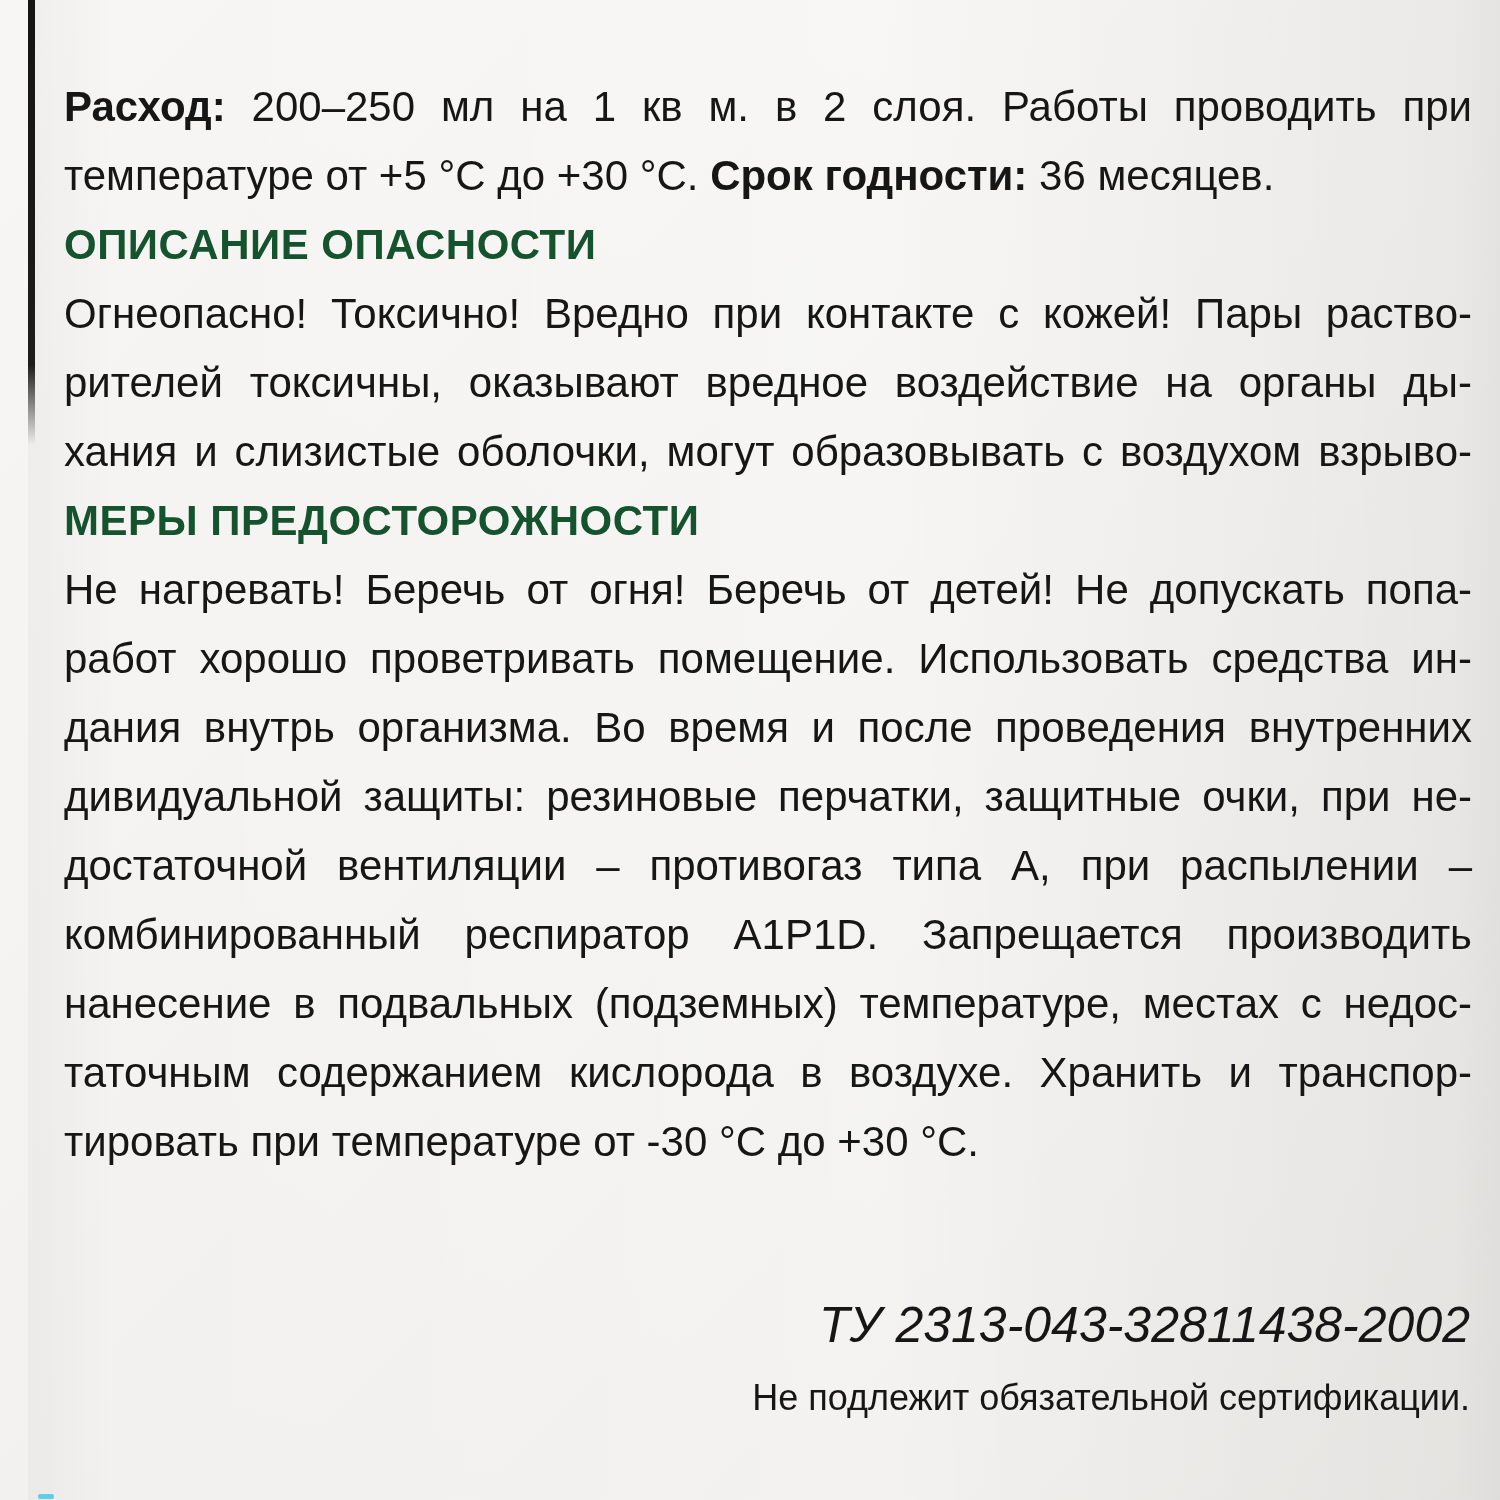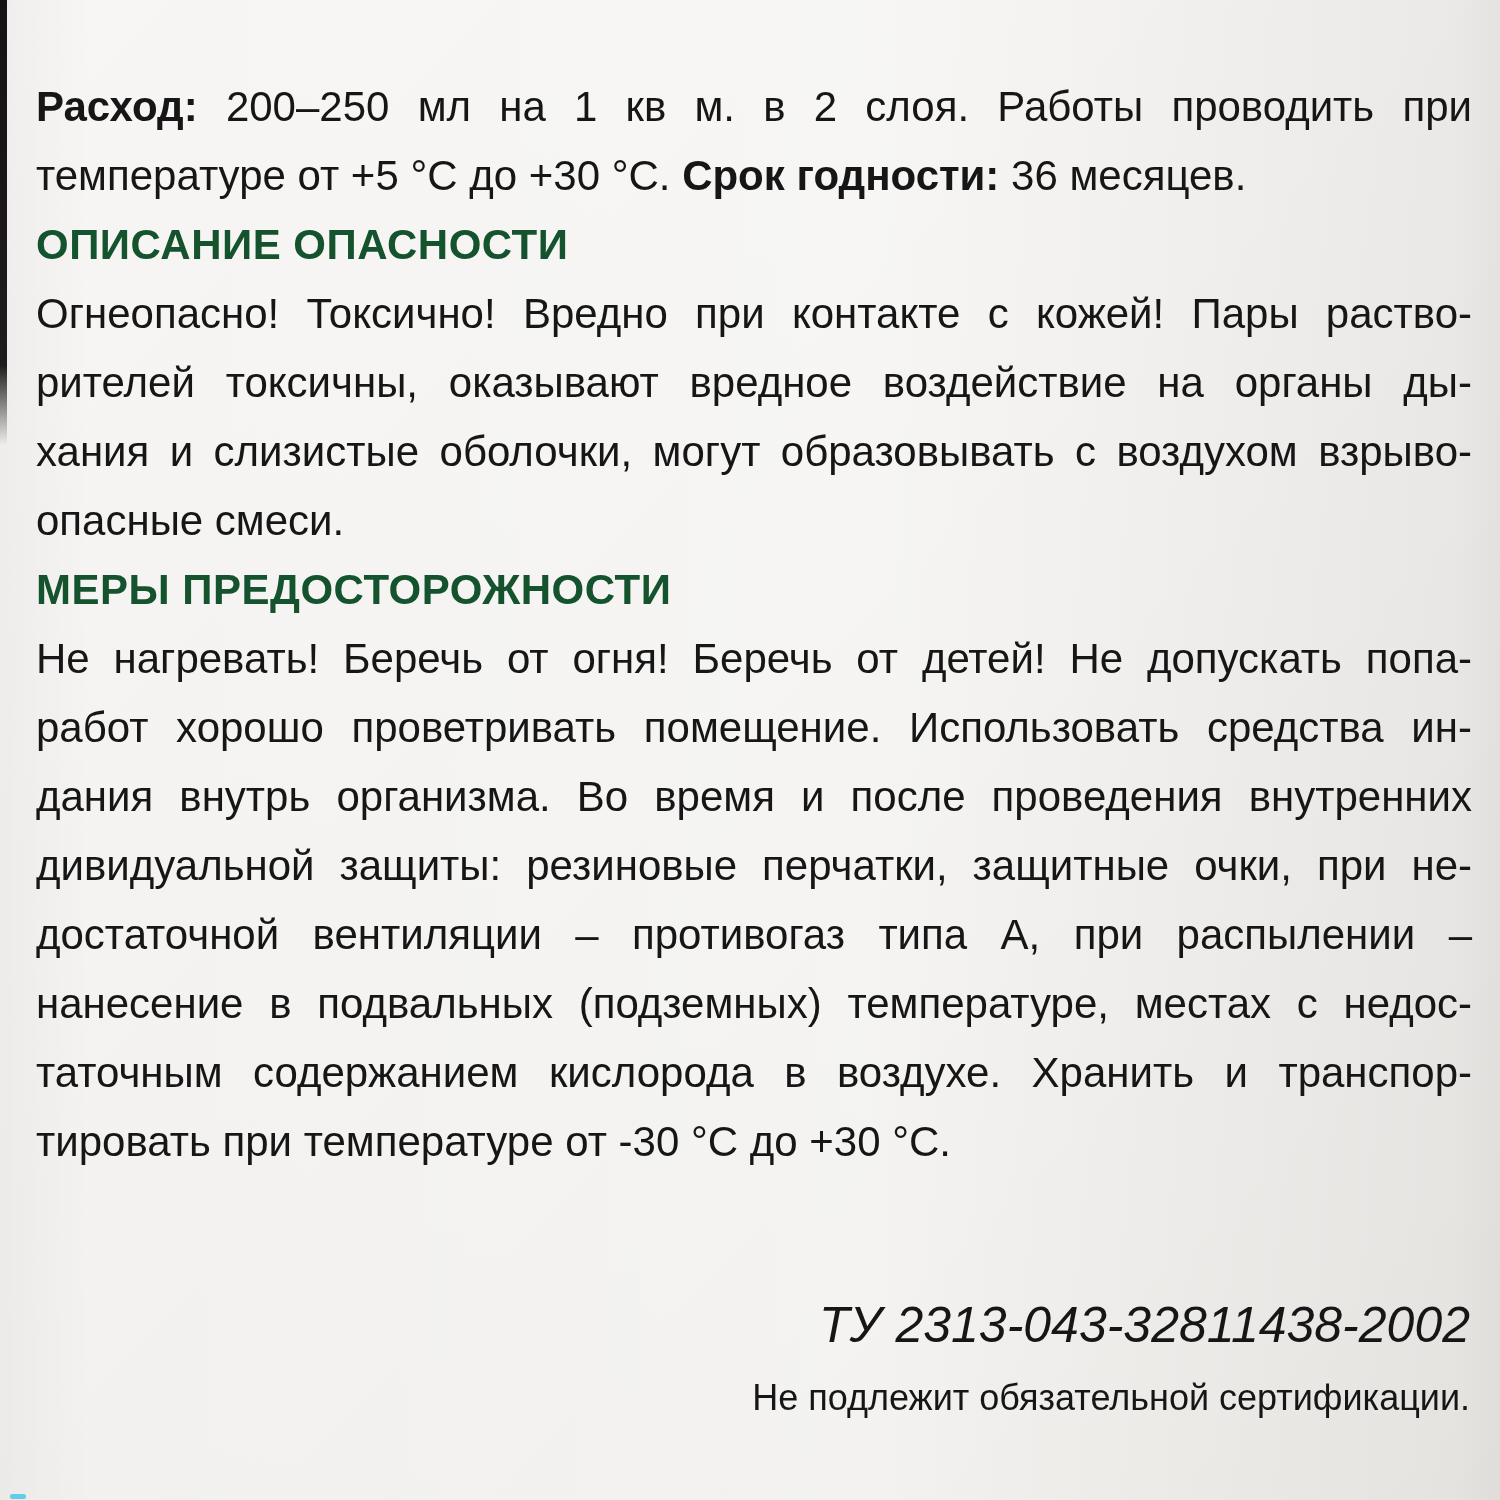--- a/index.html
+++ b/index.html
@@ -4,21 +4,21 @@
 <style>
   html, body { margin: 0; padding: 0; }
   body {
     width: 1500px; height: 1500px;
     position: relative;
     overflow: hidden;
     font-family: "Liberation Sans", sans-serif;
     color: #161616;
     background: linear-gradient(135deg, #f7f6f4 0%, #f2f1ef 55%, #edebe8 100%);
   }
-  .page { position: absolute; inset: 0; }
+  .page { position: absolute; inset: 0; margin-left: 28px; }
 
   
   .sheen {
     position: absolute; inset: 0;
     background: linear-gradient(to right,
       rgba(0,0,0,0.03) 0%, rgba(255,255,255,0) 6%,
       rgba(255,255,255,0.25) 58%, rgba(255,255,255,0) 70%,
       rgba(0,0,0,0.035) 97%, rgba(0,0,0,0.06) 100%);
     pointer-events: none;
   }
@@ -60,28 +60,28 @@
   <div class="text-block">
 
     <div class="ln"><span class="b">Расход:</span><span> 200–250 мл на 1 кв м. в 2 слоя. Работы проводить при</span></div>
 
     <div class="ln end"><span>температуре от +5 °С до +30 °С. </span><span class="b">Срок годности:</span><span> 36 месяцев.</span></div>
 
     <div class="hd">ОПИСАНИЕ ОПАСНОСТИ</div>
     <div class="ln">Огнеопасно! Токсично! Вредно при контакте с кожей! Пары раство-</div>
     <div class="ln">рителей токсичны, оказывают вредное воздействие на органы ды-</div>
     <div class="ln">хания и слизистые оболочки, могут образовывать с воздухом взрыво-</div>
-    <div class="ln end">опасные смеси.</div>
 
     <div class="hd">МЕРЫ ПРЕДОСТОРОЖНОСТИ</div>
     <div class="ln">Не нагревать! Беречь от огня! Беречь от детей! Не допускать попа-</div>
     <div class="ln">работ хорошо проветривать помещение. Использовать средства ин-</div>
     <div class="ln">дания внутрь организма. Во время и после проведения внутренних</div>
     <div class="ln">дивидуальной защиты: резиновые перчатки, защитные очки, при не-</div>
     <div class="ln">достаточной вентиляции – противогаз типа А, при распылении –</div>
+    <div class="ln">комбинированный респиратор A1P1D. Запрещается производить</div>
     <div class="ln">нанесение в подвальных (подземных) температуре, местах с недос-</div>
     <div class="ln">таточным содержанием кислорода в воздухе. Хранить и транспор-</div>
     <div class="ln end">тировать при температуре от -30 °С до +30 °С.</div>
   </div>
 
   <div class="cert">
     <div class="tu">ТУ 2313-043-32811438-2002</div>
     <div class="note">Не подлежит обязательной сертификации.</div>
   </div>
 </div>

